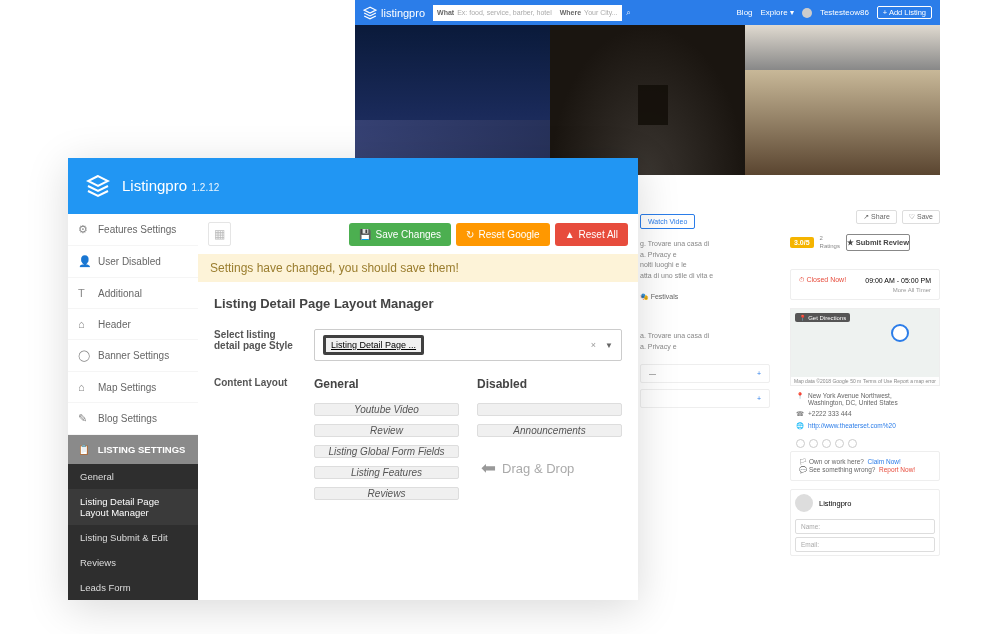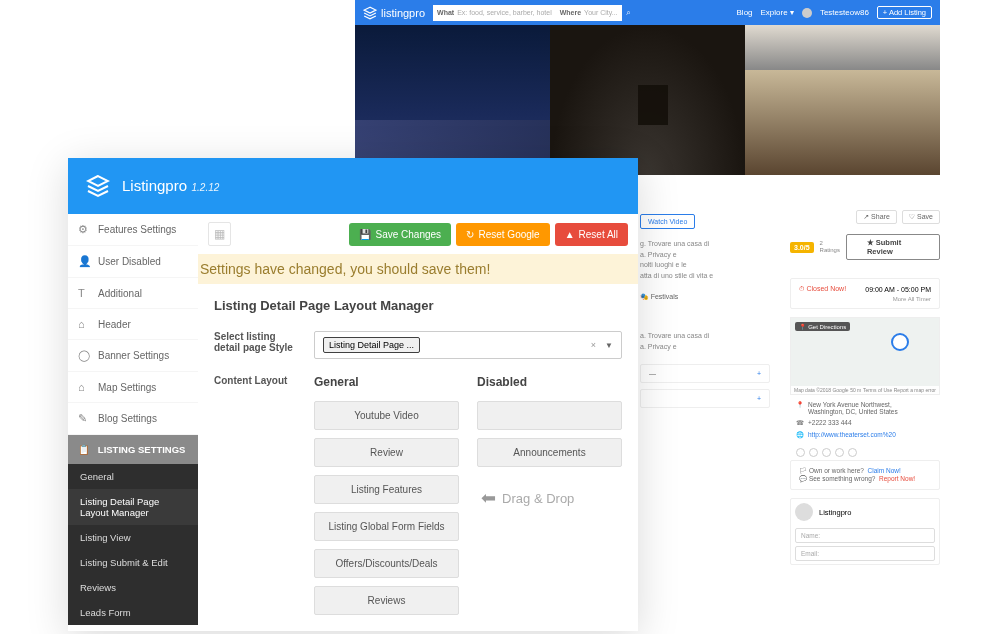--- a/index.html
+++ b/index.html
@@ -30,21 +30,21 @@
 
 .preview-body { padding: 35px 0; display: flex; gap: 20px; }
 .preview-main { flex: 1; padding-left: 285px; }
 .preview-side { width: 150px; }
 
 .pv-btns { display: flex; gap: 5px; margin-bottom: 10px; justify-content: flex-end; }
 .pv-btn { border: 1px solid #ddd; font-size: 7px; padding: 2px 6px; border-radius: 2px; color: #666; }
 .pv-rating-row { display: flex; align-items: center; gap: 6px; margin-bottom: 18px; }
 .pv-rating-badge { background: #f5b400; color: #fff; font-size: 7px; padding: 2px 4px; border-radius: 2px; font-weight: 600; }
 .pv-rating-txt { font-size: 6px; color: #888; line-height: 1.2; }
-.pv-submit { border: 1px solid #888; font-size: 7.5px; padding: 3px 20px; border-radius: 2px; color: #444; font-weight: 600; }
+.pv-submit { border: 1px solid #888; font-size: 7.5px; padding: 3px 0; border-radius: 2px; color: #444; font-weight: 600; }
 
 .pv-sec { border: 1px solid #eee; padding: 6px 8px; margin-bottom: 8px; font-size: 7px; border-radius: 2px; }
 .pv-hours { display: flex; justify-content: space-between; align-items: center; }
 .pv-closed { color: #e74c3c; }
 .pv-more { font-size: 6px; color: #999; }
 
 .pv-map { height: 78px; background: #eef2f0; position: relative; border: 1px solid #eee; }
 .pv-map::after { content:""; position:absolute; top:15px; right:30px; width:14px; height:14px; border:2px solid #2b7de9; border-radius:50%; background:#fff; }
 .pv-map-dir { position:absolute; top:4px; left:4px; background:#555; color:#fff; font-size:6px; padding:1px 4px; border-radius:2px; }
 .pv-map-foot { position:absolute; bottom:0; left:0; right:0; background:rgba(255,255,255,0.9); font-size:5px; color:#888; padding:1px 3px; display:flex; justify-content:space-between; }
@@ -67,21 +67,21 @@
 .pv-desc { font-size: 7px; color: #888; line-height: 1.5; margin-bottom: 12px; }
 .pv-tag { font-size: 7px; color: #666; }
 .pv-watch { border: 1px solid #2b7de9; color: #2b7de9; font-size: 7px; padding: 3px 7px; border-radius: 2px; display: inline-block; margin-bottom: 10px; }
 .pv-accordion { border: 1px solid #eee; padding: 5px 8px; margin-bottom: 6px; font-size: 7px; display: flex; justify-content: space-between; color: #666; border-radius: 2px; }
 
 
 .admin-layer { position: absolute; left: 68px; top: 158px; width: 570px; background: #fff; box-shadow: 0 8px 40px rgba(0,0,0,0.15); }
 .admin-header { background: #2196f3; color: #fff; padding: 16px 18px; display: flex; align-items: center; gap: 12px; }
 .admin-logo-icon { width: 24px; height: 24px; }
 .admin-title { font-size: 15px; font-weight: 500; }
-.admin-version { font-size: 10px; opacity: 0.9; font-style: italic; }
+.admin-version { font-size: 10px; opacity: 0.9; }
 
 .admin-body { display: flex; }
 .admin-sidebar { width: 130px; background: #fff; }
 .admin-content { flex: 1; }
 
 .sb-item { display: flex; align-items: center; gap: 8px; padding: 9px 10px; font-size: 10px; color: #666; cursor: pointer; border-bottom: 1px solid #f5f5f5; }
 .sb-item .ic { width: 12px; color: #888; font-size: 11px; }
 .sb-sec { background: #8a8a8a; color: #fff; padding: 9px 10px; font-size: 9.5px; font-weight: 600; display: flex; align-items: center; gap: 8px; }
 .sb-sub-list { background: #2e2e2e; }
 .sb-sub { padding: 7px 12px; font-size: 9.5px; color: #ddd; cursor: pointer; position: relative; }
@@ -89,34 +89,34 @@
 .sb-sub.active::after { content:""; position:absolute; right:-6px; top:50%; transform:translateY(-50%); border:6px solid transparent; border-left-color:#3a3a3a; }
 
 .toolbar { display: flex; justify-content: space-between; padding: 8px 10px; align-items: center; }
 .toolbar-left { font-size: 12px; color: #bbb; border: 1px solid #e5e5e5; padding: 4px 5px; border-radius: 2px; }
 .toolbar-btns { display: flex; gap: 5px; }
 .tb-btn { font-size: 10px; padding: 6px 10px; border-radius: 3px; color: #fff; display: flex; align-items: center; gap: 4px; }
 .tb-save { background: #4caf50; }
 .tb-reset { background: #ff9800; }
 .tb-resetall { background: #e74c3c; }
 
-.notice { background: #fdf3d8; color: #9a7d2e; font-size: 14px; padding: 7px 2px; }
+.notice { background: #fdf3d8; color: #9a7d2e; font-size: 12px; padding: 7px 12px; }
 
 .sec-title { font-size: 13px; font-weight: 600; padding: 14px 16px 10px; color: #444; }
 .opt-row { display: flex; padding: 8px 16px; gap: 10px; }
 .opt-label { width: 90px; font-size: 10px; color: #555; font-weight: 600; flex-shrink: 0; }
 .opt-select { flex: 1; border: 1px solid #ccc; padding: 5px 8px; font-size: 10px; background: #fff; display: flex; align-items: center; gap: 5px; border-radius: 2px; }
-.opt-select .tag { background: #f0f0f0; border: 1px solid #404040; padding: 2px 5px; font-size: 9px; border-radius: 2px; }
+.opt-select .tag { background: #f0f0f0; border: 3px solid #404040; padding: 2px 5px; font-size: 9px; border-radius: 2px; text-decoration: underline; }
 .opt-select .x { color: #999; font-size: 9px; margin-left: auto; margin-right: 4px; }
 .opt-select .arr { color: #666; font-size: 8px; }
 
 .layout-cols { display: flex; gap: 18px; padding: 4px 16px 16px; }
 .layout-col { flex: 1; }
 .layout-col h4 { font-size: 12px; font-weight: 600; color: #444; margin-bottom: 12px; }
-.layout-itm { background: #f0f0f0; border: 1px solid #ddd; padding: 8px; font-size: 10px; text-align: center; margin-bottom: 8px; color: #555; border-radius: 2px; cursor: grab; }
+.layout-itm { background: #f0f0f0; border: 1px solid #ddd; font-size: 10px; text-align: center; margin-bottom: 8px; color: #555; border-radius: 2px; cursor: grab; font-style: italic; }
 .dragging-wrap { position: relative; }
 .dragging { background: #fff; border: 1px solid #ccc; padding: 8px; font-size: 10px; text-align: center; color: #555; box-shadow: 0 2px 8px rgba(0,0,0,0.12); position: relative; left: 18px; width: 155px; z-index: 5; border-radius: 2px; }
 .ghost { border: 2px dashed #ccc; height: 30px; background: #fafafa; border-radius: 2px; margin-bottom: 8px; }
 .drag-hint { color: #aaa; font-size: 13px; display: flex; align-items: center; gap: 6px; padding-left: 4px; }
 .drag-hint .arr { font-size: 18px; color: #999; }
 </style>
 </head>
 <body>
 
 <div class="preview-layer">
@@ -288,21 +288,20 @@
             <span>Blog Settings</span>
           </div>
         </div>
       <div class="sb-sec">
         <span class="ic">📋</span>
         <span>LISTING SETTINGS</span>
       </div>
       <div class="sb-sub-list" id="sb-sub">
           <div class="sb-sub">General</div>
           <div class="sb-sub active">Listing Detail Page Layout Manager</div>
-          <div class="sb-sub">Listing View</div>
           <div class="sb-sub">Listing Submit &amp; Edit</div>
           <div class="sb-sub">Reviews</div>
           <div class="sb-sub">Leads Form</div>
         </div>
     </div>
     <div class="admin-content">
       <div class="toolbar">
         <div class="toolbar-left">▦</div>
         <div class="toolbar-btns">
           <div class="tb-btn tb-save">
@@ -330,25 +329,24 @@
         </div>
       </div>
       <div class="opt-row">
         <div class="opt-label">Content Layout</div>
         <div class="layout-cols" style="padding:0;flex:1">
           <div class="layout-col">
             <h4>General</h4>
             <div id="gen-items">
                 <div class="layout-itm">Youtube Video</div>
                 <div class="layout-itm">Review</div>
+                <div class="layout-itm">Listing Global Form Fields</div>
                 <div class="layout-itm">Listing Features</div>
-                <div class="layout-itm">Listing Global Form Fields</div>
               </div>
             <div id="gen-after">
-                <div class="layout-itm">Offers/Discounts/Deals</div>
                 <div class="layout-itm">Reviews</div>
               </div>
           </div>
           <div class="layout-col">
             <h4>Disabled</h4>
             <div id="dis-items">
                 <div class="layout-itm">&nbsp;</div>
                 <div class="layout-itm">Announcements</div>
               </div>
             <div class="drag-hint" style="margin-top:20px">

